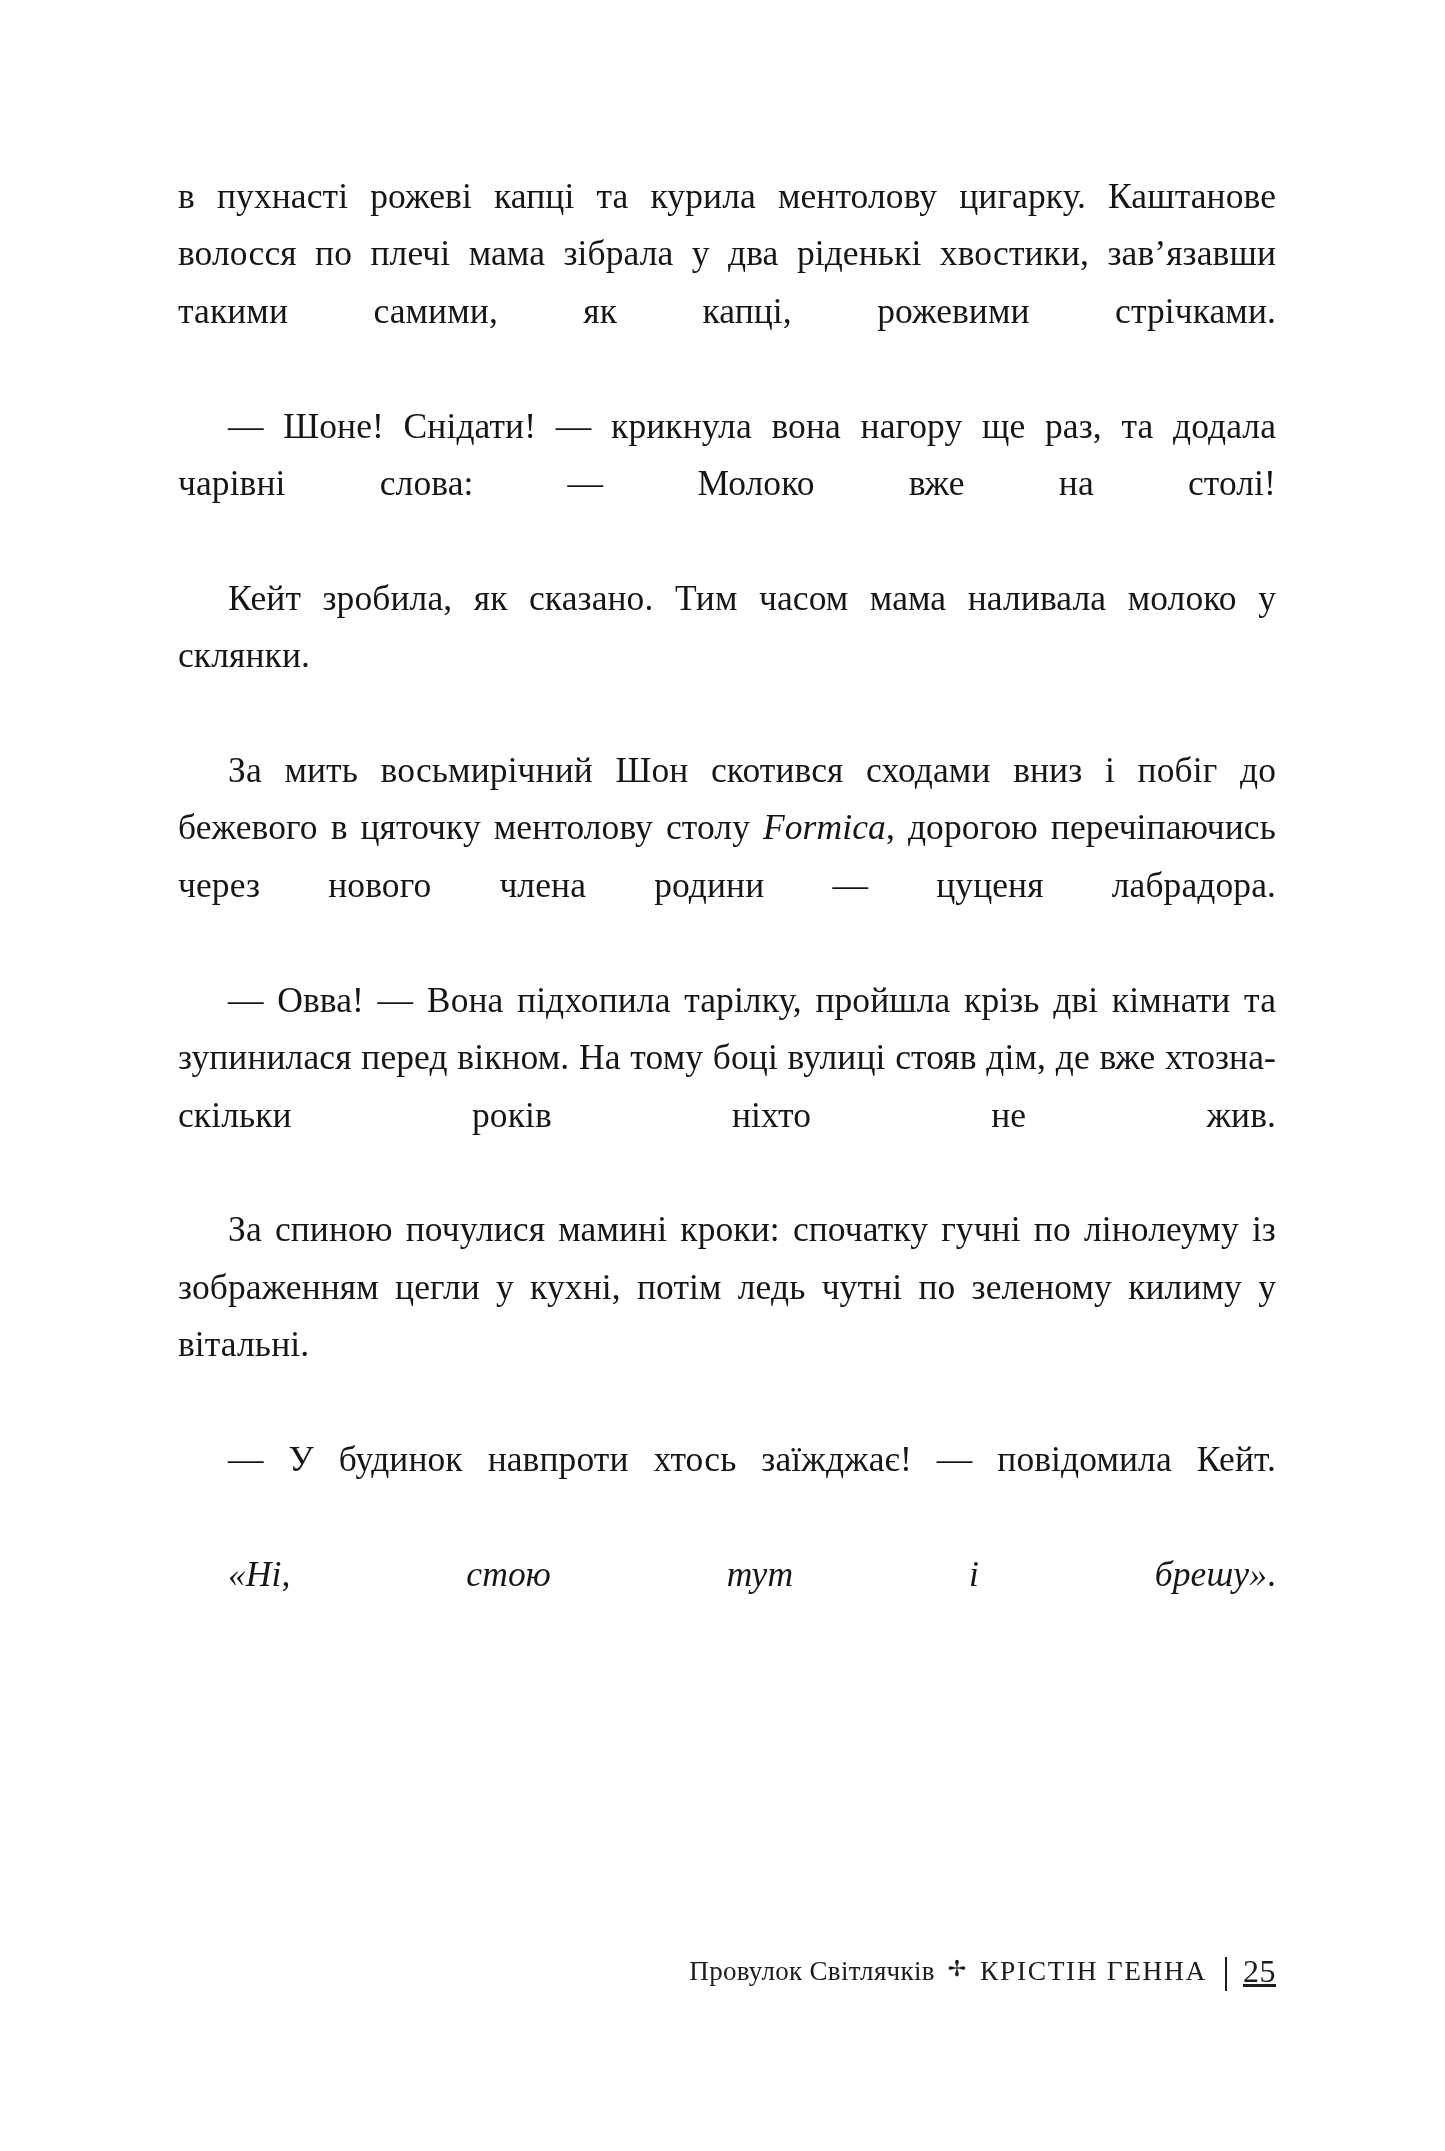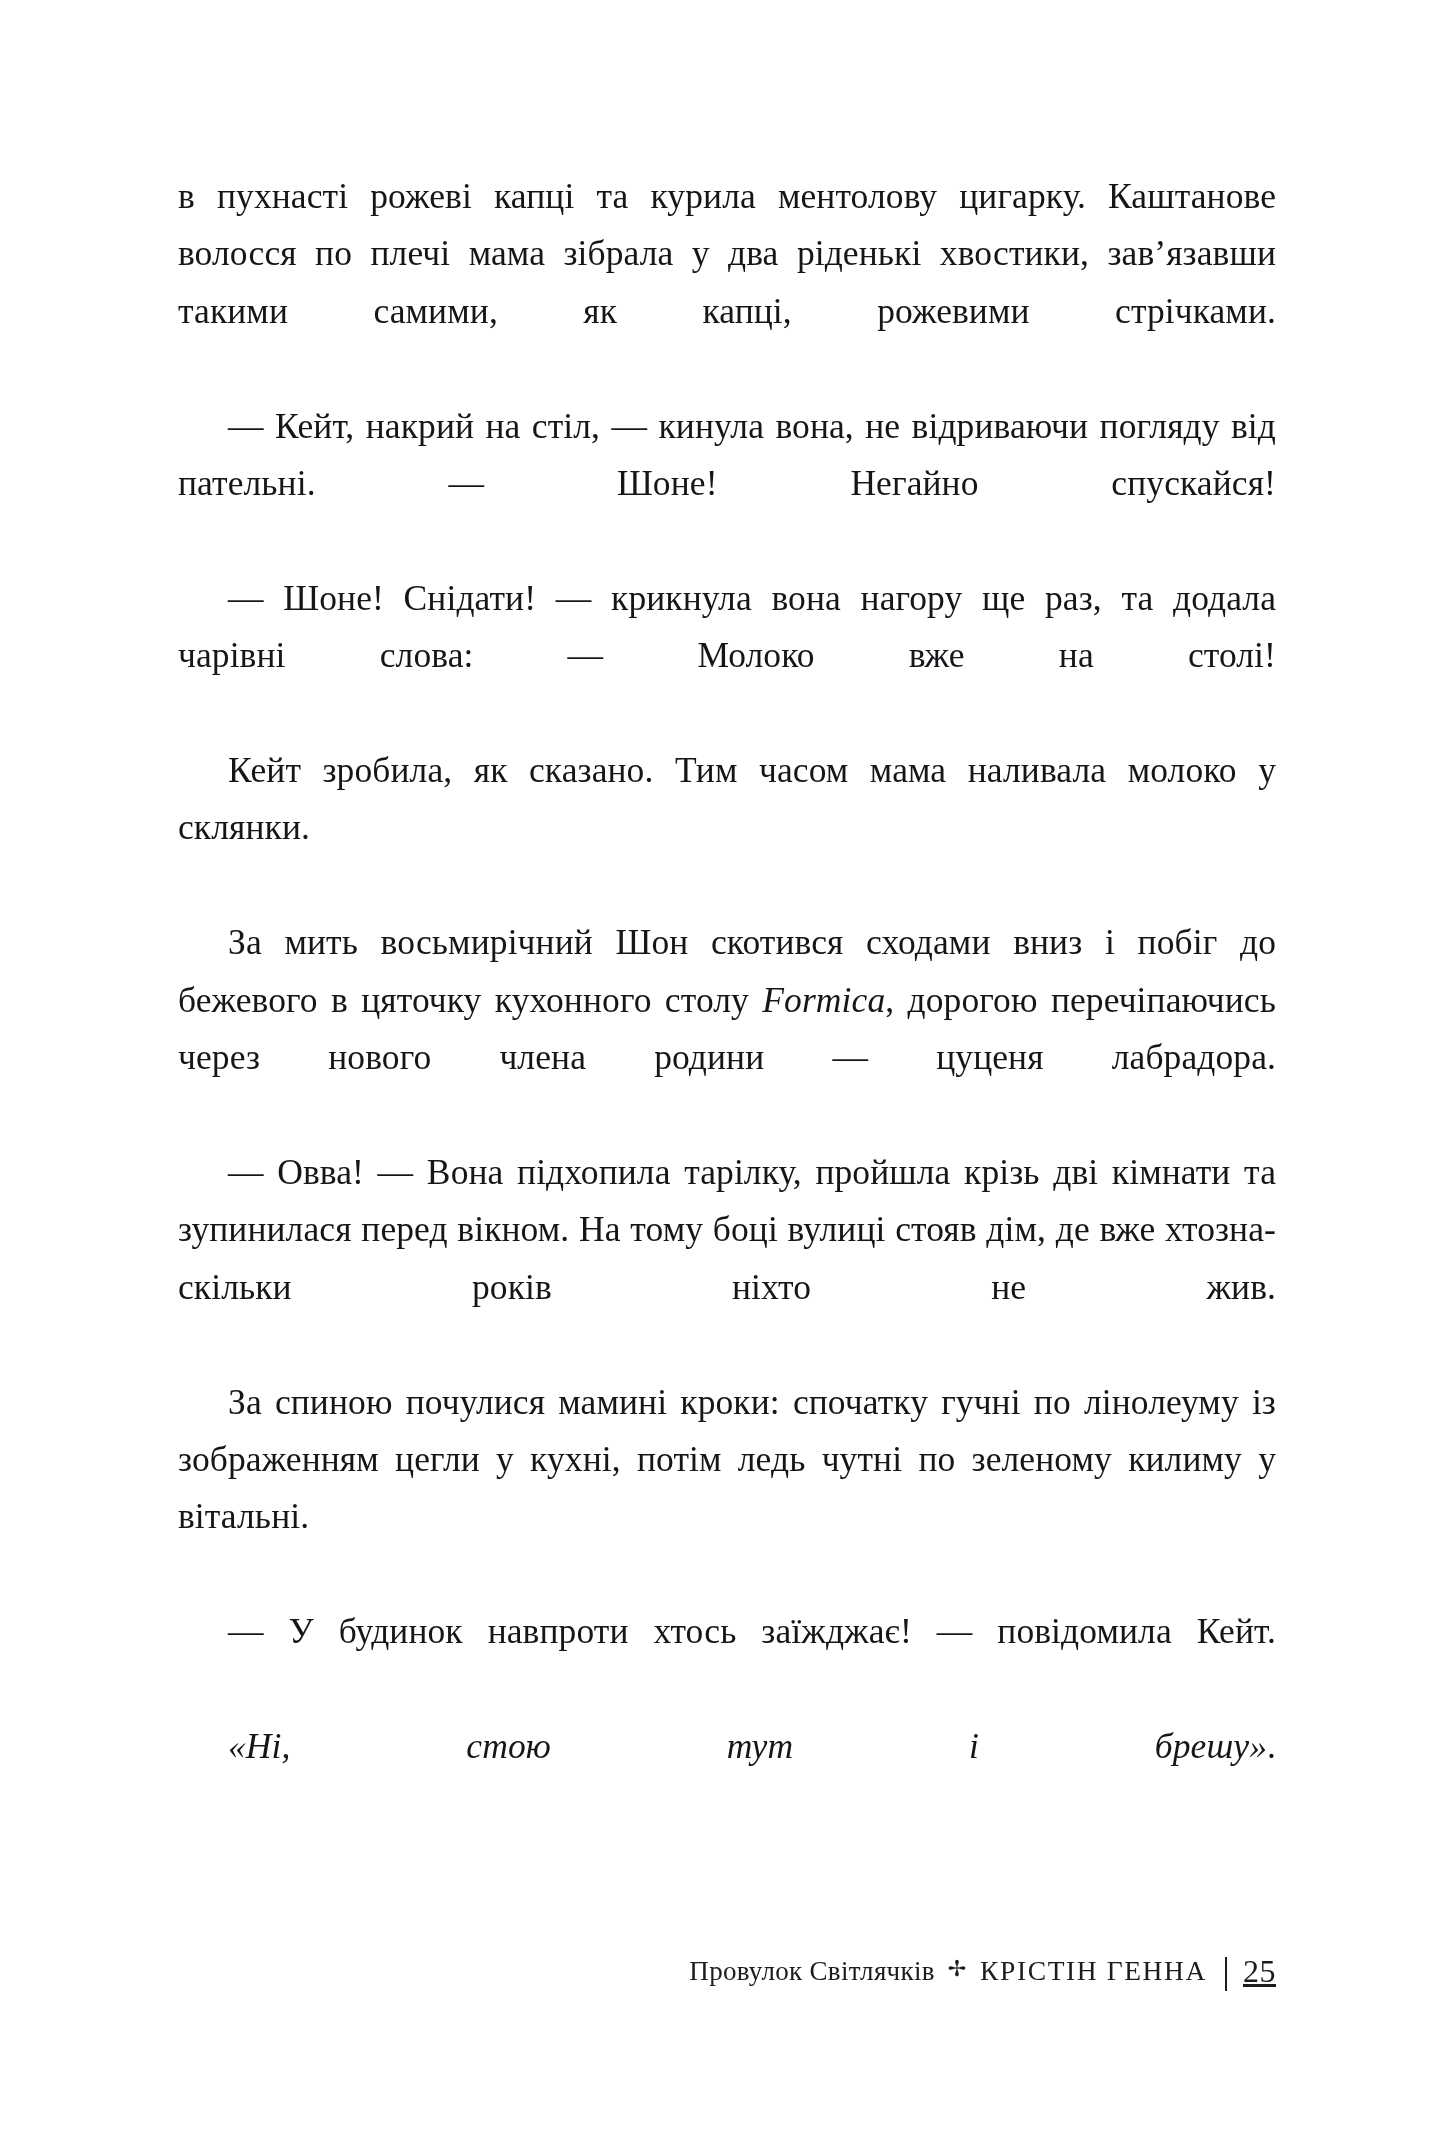--- a/index.html
+++ b/index.html
@@ -117,28 +117,27 @@
 </style>
 </head>
 <body>
 
 <div class="page">
 
   <div class="text-block">
 
     <p class="para flush">в пухнасті рожеві капці та курила ментолову цигарку. Каштанове волосся по плечі мама зібрала у два ріденькі хвостики, зав’язавши такими самими, як капці, рожевими стрічками.</p>
 
-    <p class="para indent">— Кейт, накрий на стіл, — кинула вона, не відриваючи погляду від пательні. — Шоне! Негайно спускайся!</p>
 
     <p class="para indent">— Шоне! Снідати! — крикнула вона нагору ще раз, та додала чарівні слова: — Молоко вже на столі!</p>
 
     <p class="para indent">Кейт зробила, як сказано. Тим часом мама наливала молоко у склянки.</p>
 
     <p class="para indent">
-      <span>За мить восьмирічний Шон скотився сходами вниз і побіг до бежевого в цяточку кухонного столу </span><em class="ital">Formica</em><span>, дорогою перечіпаючись через нового члена родини — цуценя лабрадора.</span>
+      <span>За мить восьмирічний Шон скотився сходами вниз і побіг до бежевого в цяточку ментолову столу </span><em class="ital">Formica</em><span>, дорогою перечіпаючись через нового члена родини — цуценя лабрадора.</span>
     </p>
 
 
     <p class="para indent">— Овва! — Вона підхопила тарілку, пройшла крізь дві кімнати та зупинилася перед вікном. На тому боці вулиці стояв дім, де вже хтозна-скільки років ніхто не жив.</p>
 
     <p class="para indent">За спиною почулися мамині кроки: спочатку гучні по лінолеуму із зображенням цегли у кухні, потім ледь чутні по зеленому килиму у вітальні.</p>
 
     <p class="para indent">— У будинок навпроти хтось заїжджає! — повідомила Кейт.</p>
 
 

